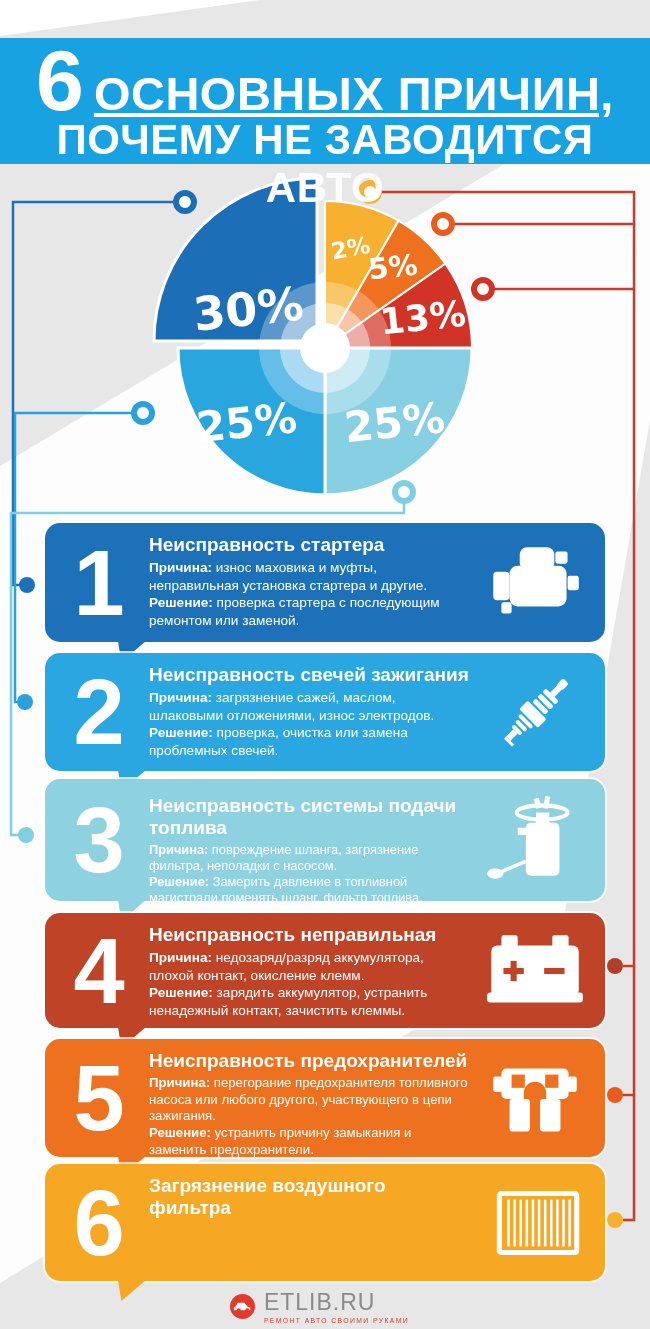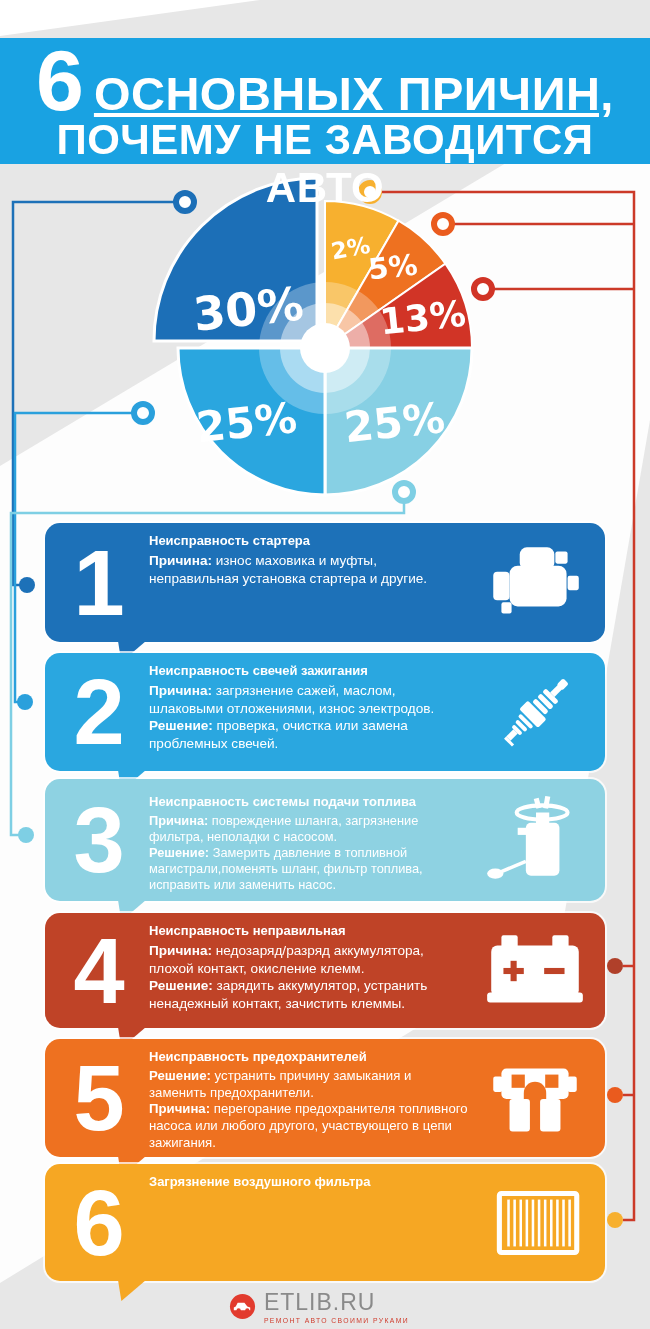--- a/index.html
+++ b/index.html
@@ -19,21 +19,21 @@
   .banner .t2{font-size:42px;font-weight:bold;letter-spacing:.5px;margin-top:-6px;}
   
   .overlay{position:absolute;left:0;top:0;z-index:1;}
   .pct{font-family:"DejaVu Sans",sans-serif;font-weight:bold;fill:#ffffff;}
   
   .card{position:absolute;left:45px;width:560px;border-radius:15px;color:#fff;z-index:2;
         box-shadow:0 0 0 2px rgba(255,255,255,.75);}
   .num{position:absolute;left:6px;top:50%;transform:translateY(-50%);width:96px;text-align:center;
        font-size:92px;font-weight:bold;line-height:1;}
   .content{margin-left:104px;margin-right:136px;padding-top:11px;}
-  .card-title{font-size:13px;font-weight:bold;margin-bottom:3px;line-height:1.15;}
+  .card-title{font-size:19px;font-weight:bold;margin-bottom:3px;line-height:1.15;}
   .card-body{font-size:13.6px;line-height:1.3;}
   .card-body p{margin:0;}
   .icon{position:absolute;right:14px;top:50%;transform:translateY(-50%);width:112px;height:88px;}
   .tail{position:absolute;left:73px;bottom:-20px;width:28px;height:21px;
         clip-path:polygon(0 0,100% 0,12% 100%);z-index:10;}
   .c1{top:523px;height:119px;background:#1d71b8;}
   .c2{top:653px;height:118px;background:#2aa7e0;}
   .c3{top:779px;height:122px;background:#8ed2e2;}
   .c3 .card-body{font-size:12.8px;line-height:1.26;}
   .c3 .content{padding-top:16px;}
@@ -110,20 +110,21 @@
     <text class="pct" x="394" y="277" font-size="29" text-anchor="middle" transform="rotate(-6 394 277)">5%</text>
     <text class="pct" x="352" y="256" font-size="23" text-anchor="middle" transform="rotate(-10 352 256)">2%</text>
   </svg>
 
   <div class="card c1">
     <div class="num">1</div>
     <div class="content">
       <div class="card-title">Неисправность стартера</div>
       <div class="card-body">
         <p><b>Причина:</b><span> износ маховика и муфты, неправильная установка стартера и другие.</span></p>
+        <p><b>Решение:</b><span> проверка стартера с последующим ремонтом или заменой.</span></p>
       </div>
     </div>
     <svg class="icon" viewBox="0 0 110 86">
       <rect x="30" y="26" width="56" height="40" rx="8" fill="#fff"></rect>
       <rect x="14" y="32" width="16" height="28" rx="4" fill="#fff"></rect>
       <rect x="40" y="8" width="34" height="22" rx="7" fill="#fff"></rect>
       <rect x="75" y="12" width="12" height="12" rx="2" fill="#fff"></rect>
       <rect x="87" y="36" width="11" height="14" rx="2" fill="#fff"></rect>
       <rect x="22" y="62" width="10" height="11" rx="2" fill="#fff"></rect>
     </svg>
@@ -198,22 +199,22 @@
       <rect x="64" y="40" width="20" height="6" fill="#bf4327"></rect>
     </svg>
     <div class="tail t-c4"></div>
   </div>
 
   <div class="card c5">
     <div class="num">5</div>
     <div class="content">
       <div class="card-title">Неисправность предохранителей</div>
       <div class="card-body">
+        <p><b>Причина:</b><span> перегорание предохранителя топливного насоса или любого другого, участвующего в цепи зажигания.</span></p>
         <p><b>Решение:</b><span> устранить причину замыкания и заменить предохранители.</span></p>
-        <p><b>Причина:</b><span> перегорание предохранителя топливного насоса или любого другого, участвующего в цепи зажигания.</span></p>
       </div>
     </div>
     <svg class="icon" viewBox="0 0 110 86">
       <rect x="22" y="14" width="66" height="30" rx="5" fill="#fff"></rect>
       <rect x="14" y="22" width="9" height="15" rx="2" fill="#fff"></rect>
       <rect x="87" y="22" width="9" height="15" rx="2" fill="#fff"></rect>
       <rect x="32" y="20" width="13" height="13" fill="#ee7120"></rect>
       <rect x="65" y="20" width="13" height="13" fill="#ee7120"></rect>
       <path d="M44,44 v-6 a11,11 0 0 1 22,0 v6 z" fill="#ee7120"></path>
       <rect x="30" y="44" width="20" height="32" rx="3" fill="#fff"></rect>

